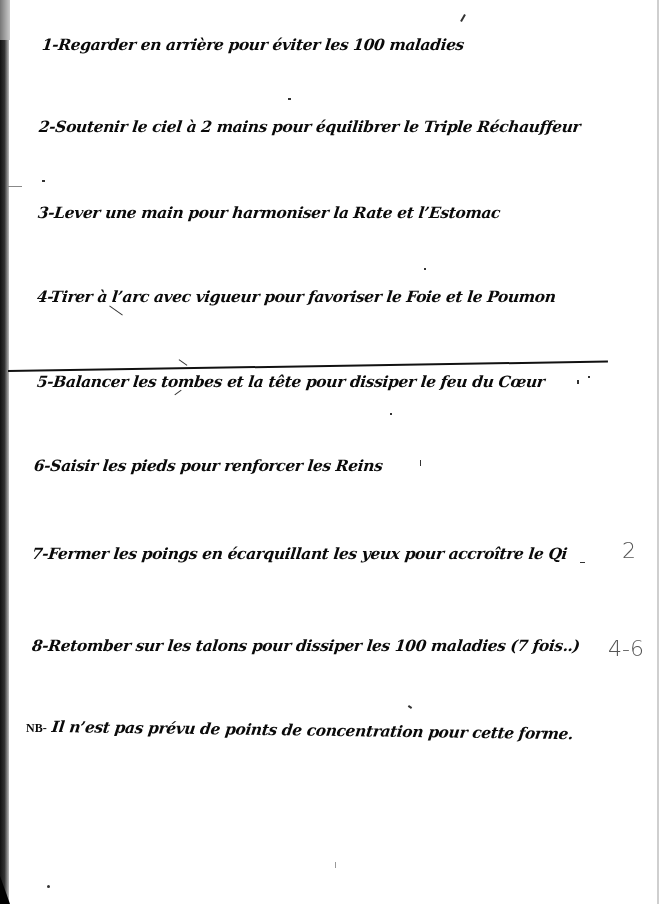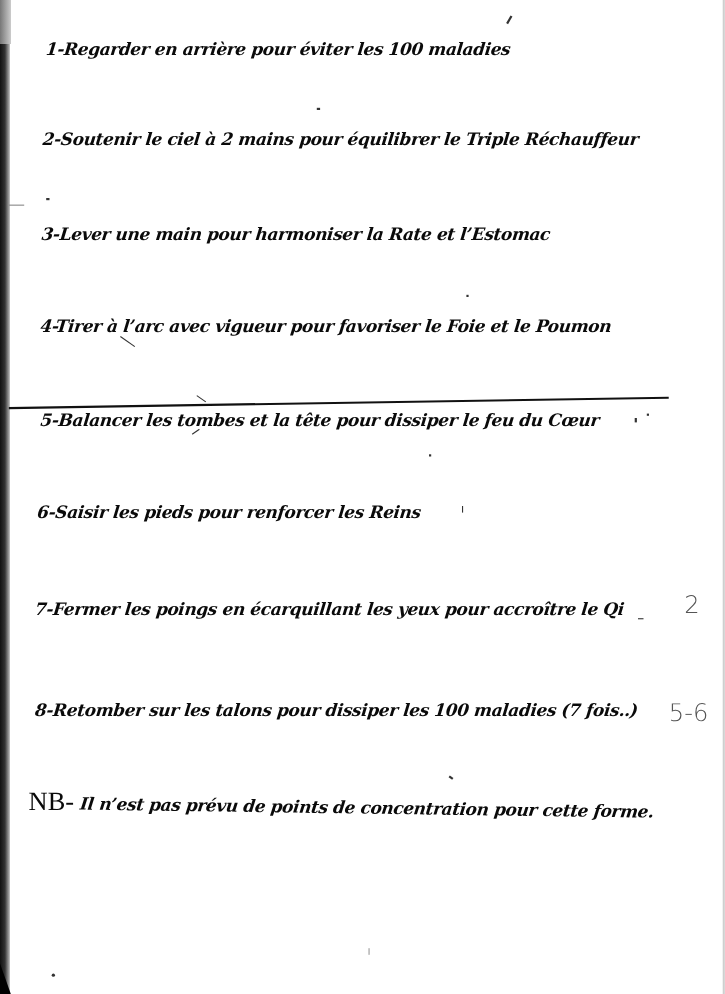--- a/index.html
+++ b/index.html
@@ -71,22 +71,22 @@
     .nb {
       position: absolute;
       left: 26px;
       top: 716px;
       white-space: nowrap;
       font-size: 17px;
     }
     .nb-prefix {
       font-family: "Liberation Serif", serif;
       font-style: normal;
-      font-weight: normal;
-      font-size: 24px;
+      font-weight: bold;
+      font-size: 12px;
     }
     .nb-text {
       font-family: "DejaVu Serif", serif;
       font-style: italic;
       font-weight: bold;
       font-size: 15.5px;
       letter-spacing: -0.4px;
       display: inline-block;
       transform: rotate(0.8deg) skewX(-6deg);
       transform-origin: left center;
@@ -122,21 +122,21 @@
   <div class="line" style="left:33px; top:456px;">6-Saisir les pieds pour renforcer les Reins</div>
   <div class="line" style="left:31px; top:544px;">7-Fermer les poings en écarquillant les yeux pour accroître le Qi</div>
   <div class="line" style="left:31px; top:636px;">8-Retomber sur les talons pour dissiper les 100 maladies (7 fois..)</div>
 
   <div class="nb">
     <span class="nb-prefix">NB-</span>
     <span class="nb-text">Il n’est pas prévu de points de concentration pour cette forme.</span>
   </div>
 
   <div class="handnote" style="left:622px; top:538px;">2</div>
-  <div class="handnote" style="left:608px; top:636px;">5-6</div>
+  <div class="handnote" style="left:608px; top:636px;">4-6</div>
 
   <div class="speck" style="left:462px; top:14px; width:2px; height:8px; transform:rotate(30deg);"></div>
   <div class="speck" style="left:288px; top:98px; width:3px; height:2px;"></div>
   <div class="speck" style="left:42px; top:180px; width:3px; height:2px;"></div>
   <div class="speck" style="left:8px; top:186px; width:14px; height:1px; background:#888;"></div>
   <div class="speck" style="left:424px; top:268px; width:2px; height:2px;"></div>
   <div class="speck" style="left:108px; top:310px; width:16px; height:1px; transform:rotate(35deg);"></div>
   <div class="speck" style="left:178px; top:362px; width:10px; height:1px; transform:rotate(35deg);"></div>
   <div class="speck" style="left:174px; top:392px; width:8px; height:1px; transform:rotate(-35deg);"></div>
   <div class="speck" style="left:577px; top:380px; width:2px; height:4px;"></div>

